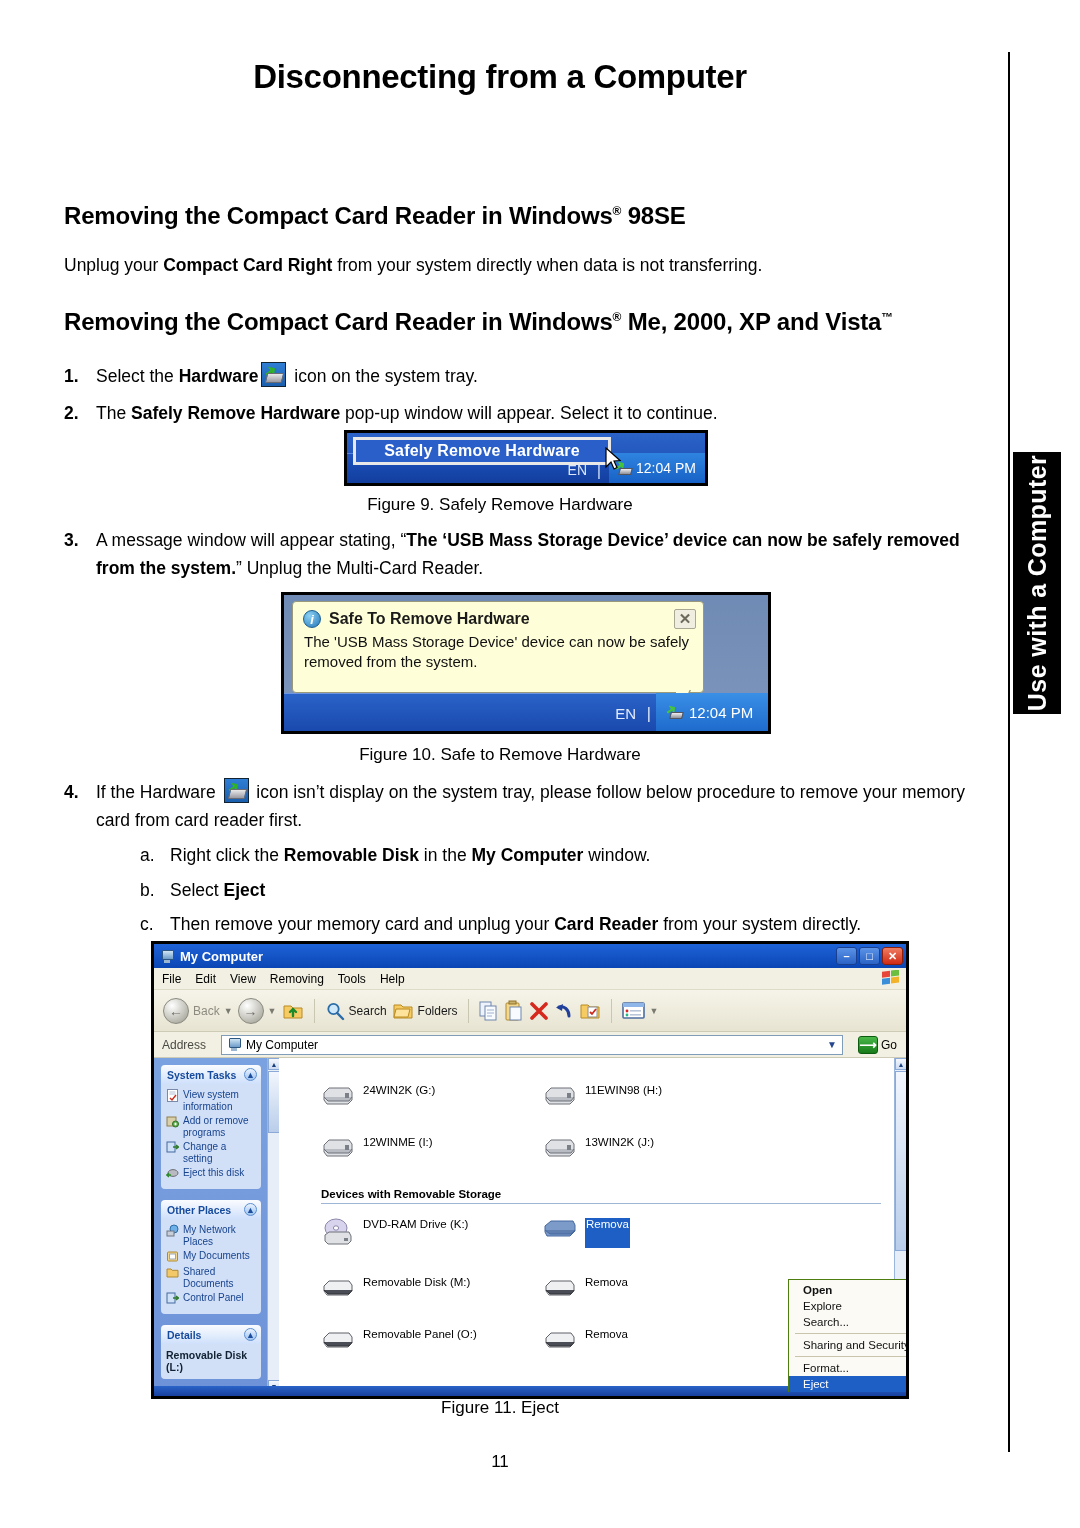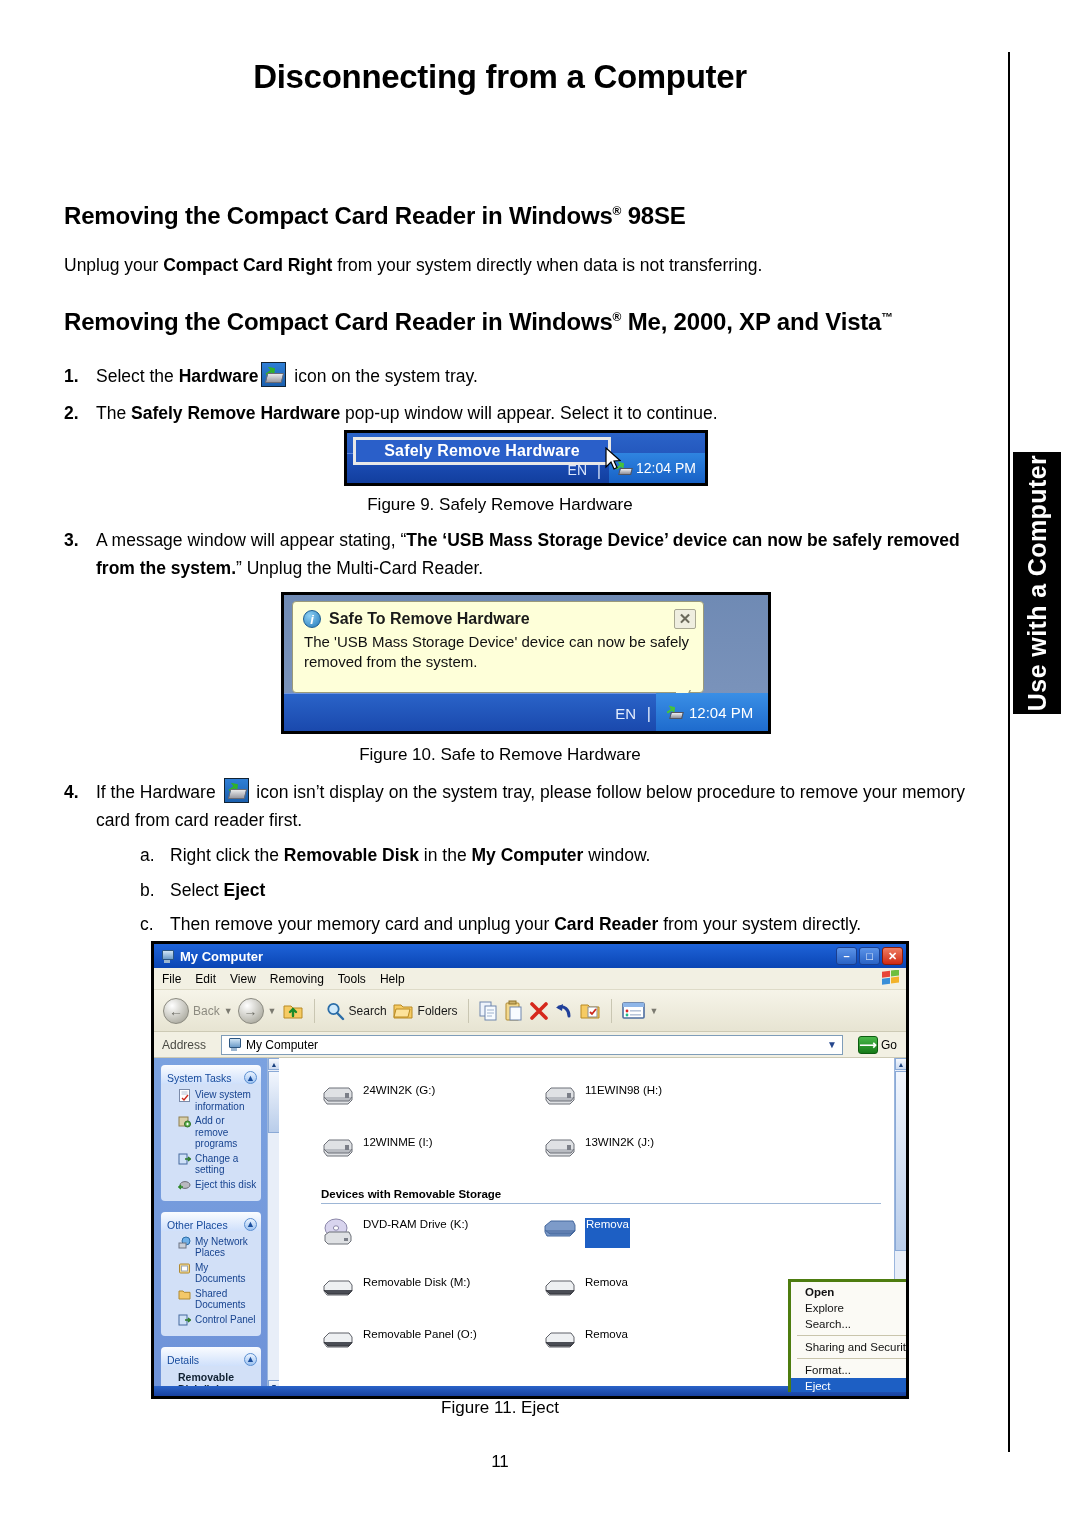--- a/index.html
+++ b/index.html
@@ -250,29 +250,29 @@
   }
 
   .mc-body { display:flex; height:calc(100% - 118px); }
   .mc-left {
     width:113px; flex:0 0 113px; background:linear-gradient(#7ba2e0,#6e92d8);
     padding:7px 6px 0 7px; overflow:hidden;
   }
   .panel { margin-bottom:11px; border-radius:4px; overflow:hidden; }
   .panel-head {
     height:19px; background:linear-gradient(#fafcff,#cfe0fb);
-    display:flex; align-items:flex-end; padding:0 4px 0 6px;
-    font-size:10.5px; font-weight:normal; color:#164a9c;
+    display:flex; align-items:center; padding:0 4px 0 6px;
+    font-size:10.5px; font-weight:bold; color:#164a9c;
   }
   .panel-chev {
     margin-left:auto; width:13px;height:13px;border-radius:50%;
     background:linear-gradient(#eaf3ff,#9dc2f0); border:1px solid #5a8ed0;
     color:#1b4f9e; font-size:9px; display:flex;align-items:center;justify-content:center;
   }
-  .panel-body { background:#d2e0f7; padding:5px 4px 6px 17px; }
+  .panel-body { background:#d2e0f7; padding:5px 4px 6px 5px; }
   .plink { display:flex; gap:4px; margin-bottom:3px; font-size:10px; color:#17438f; line-height:1.15; }
   .plink .pico { width:13px; height:13px; flex:0 0 13px; }
   .panel-body .det { font-size:10.5px; font-weight:bold; color:#123; }
 
   .mc-scroll-left {
     width:12px; flex:0 0 12px; background:#e8eef8; border-left:1px solid #9bb6dd;
     position:relative;
   }
   .sc-btn { width:12px; height:12px; background:linear-gradient(#f5f8fd,#ccdaf0);
     border:1px solid #8aa9d6; display:flex;align-items:center;justify-content:center;
@@ -290,21 +290,21 @@
   .blue-icon { width:34px; height:22px; flex:0 0 34px; }
   .sel-label { background:#1d5fc4; color:#fff; padding:0 1px; }
 
   .mc-scroll-right {
     position:absolute; right:0; top:0; bottom:0; width:12px;
     background:#e8eef8; border-left:1px solid #9bb6dd;
   }
 
   .ctxmenu {
     position:absolute; left:509px; top:221px; width:150px;
-    background:#fbfaf5; border:3px solid #4d7c0f;
+    background:#fbfaf5; border:1px solid #4d7c0f;
     padding:2px 0; font-size:11.5px; z-index:5;
   }
   .ctxmenu .mi { padding:2px 8px 2px 14px; color:#111; }
   .ctxmenu .mi.bold { font-weight:bold; }
   .ctxmenu .mi.sel { background:#1d5fc4; color:#fff; }
   .ctxmenu .msep { height:1px; background:#c9c5ac; margin:3px 6px; }
 
   .mc-statusbar {
     position:absolute; left:0; right:0; bottom:0; height:10px;
     background:linear-gradient(#2a63c8,#17409f);

